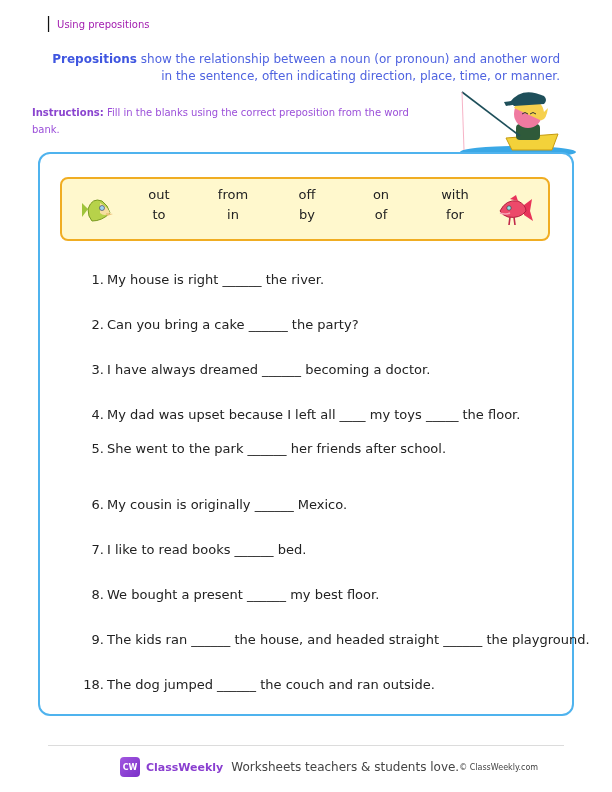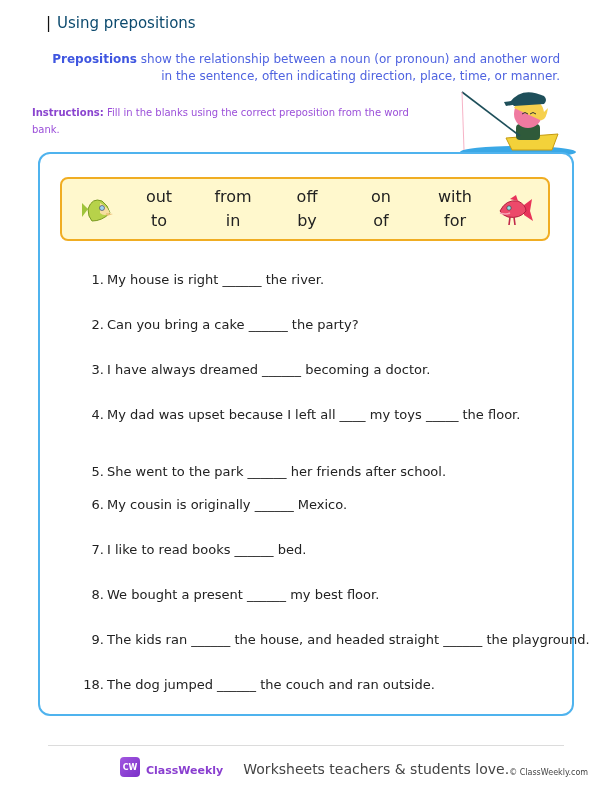--- a/index.html
+++ b/index.html
@@ -1,39 +1,39 @@
 <!DOCTYPE html>
 <html><head>
   <meta charset="utf-8">
   <style>
     html, body { margin:0; padding:0; background:#ffffff; }
     body { width:612px; height:792px; position:relative; overflow:hidden; font-family:"DejaVu Sans", sans-serif; color:#222; }
     .header { position:absolute; left:40px; top:14px; font-size:15px; color:#111; display:flex; align-items:baseline; }
     .header .title { font-weight:600; letter-spacing:-0.2px; }
     .header .sep { margin:0 6px; font-weight:400; }
-    .header .subtitle { font-size:15px; font-weight:400; color:#0c4a6e; }
+    .header .subtitle { font-size:10px; font-weight:400; color:#a21caf; }
     .intro { position:absolute; left:40px; top:51px; width:520px; font-size:12px; line-height:17px; color:#4f63e0;text-align:right; }
     .intro b { font-weight:700; color:#3f56e0; }
     .instr { position:absolute; left:32px; top:104px; width:380px; font-size:10px; line-height:17px; color:#9b4fd9; }
     .instr b { font-weight:700; color:#8a44cf; }
     .mascot { position:absolute; left:448px; top:82px; width:130px; height:78px; }
     .card { position:absolute; left:38px; top:152px; width:536px; height:564px; border:2.5px solid #4fb3ee; border-radius:12px; box-sizing:border-box; background:#fff; }
     .wordbank { position:absolute; left:60px; top:177px; width:490px; height:64px; background:#fff8cd; border:2px solid #f0ad22; border-radius:8px; box-sizing:border-box; }
     .fish { position:absolute; top:12px; width:38px; height:38px; }
     .fish.left { left:14px; }
     .fish.right { right:14px; }
-    .words { position:absolute; left:60px; top:8px; width:370px; display:grid; grid-template-columns:repeat(5, 1fr); row-gap:5px; text-align:center; font-size:16px; color:#222; }
+    .words { position:absolute; left:60px; top:8px; width:370px; display:grid; grid-template-columns:repeat(5, 1fr); row-gap:5px; text-align:center; font-size:13px; color:#222; }
     .questions { position:absolute; left:62px; top:272px; width:510px; }
     .q { position:absolute; left:0; font-size:13px; color:#222; white-space:nowrap;margin-left:20px; }
     .q .num { display:inline-block; width:22px; text-align:right; margin-right:3px; }
     .footer-line { position:absolute; left:48px; top:745px; width:516px; height:1px; background:#dcdcdc; }
-    .footer { position:absolute; left:120px; top:757px; display:flex; align-items:flex-end; }
+    .footer { position:absolute; left:120px; top:757px; display:flex; align-items:center; }
     .logo-box { width:20px; height:20px; border-radius:4px; background:linear-gradient(135deg,#a257e0,#7a2fc8); color:#fff; font-size:8px; font-weight:700; display:flex; align-items:center; justify-content:center; }
     .logo-text { margin-left:6px; font-size:11px; font-weight:700; color:#8a3fd0; }
-    .tagline { margin-left:20px; font-size:14px; color:#444; }
+    .tagline { margin-left:8px; font-size:12px; color:#444; }
     .copyright { margin-left:0; font-size:8px; color:#444; }
   </style>
 </head>
 <body>
 
 <div class="header">
   <span class="sep">|</span>
   <span class="subtitle">Using prepositions</span>
 </div>
 
@@ -84,21 +84,21 @@
     <path d="M4 22 Q10 24 14 22" stroke="#f6a0b4" stroke-width="1.5" fill="none"></path>
     <path d="M14 26 L13 34 M18 26 L19 34" stroke="#c0284a" stroke-width="1.6"></path>
   </svg>
 </div>
 
 <div class="questions">
   <div class="q" style="top:0px"><span class="num">1.</span><span>My house is right ______ the river.</span></div>
   <div class="q" style="top:45px"><span class="num">2.</span><span>Can you bring a cake ______ the party?</span></div>
   <div class="q" style="top:90px"><span class="num">3.</span><span>I have always dreamed ______ becoming a doctor.</span></div>
   <div class="q" style="top:135px"><span class="num">4.</span><span>My dad was upset because I left all ____ my toys _____ the floor.</span></div>
-  <div class="q" style="top:192px"><span class="num">5.</span><span>She went to the park ______ her friends after school.</span></div>
+  <div class="q" style="top:169px"><span class="num">5.</span><span>She went to the park ______ her friends after school.</span></div>
   <div class="q" style="top:225px"><span class="num">6.</span><span>My cousin is originally ______ Mexico.</span></div>
   <div class="q" style="top:270px"><span class="num">7.</span><span>I like to read books ______ bed.</span></div>
   <div class="q" style="top:315px"><span class="num">8.</span><span>We bought a present ______ my best floor.</span></div>
   <div class="q" style="top:360px"><span class="num">9.</span><span>The kids ran ______ the house, and headed straight ______ the playground.</span></div>
   <div class="q" style="top:405px"><span class="num">18.</span><span>The dog jumped ______ the couch and ran outside.</span></div>
 </div>
 
 <div class="footer-line"></div>
 <div class="footer">
   <div class="logo-box">CW</div>

